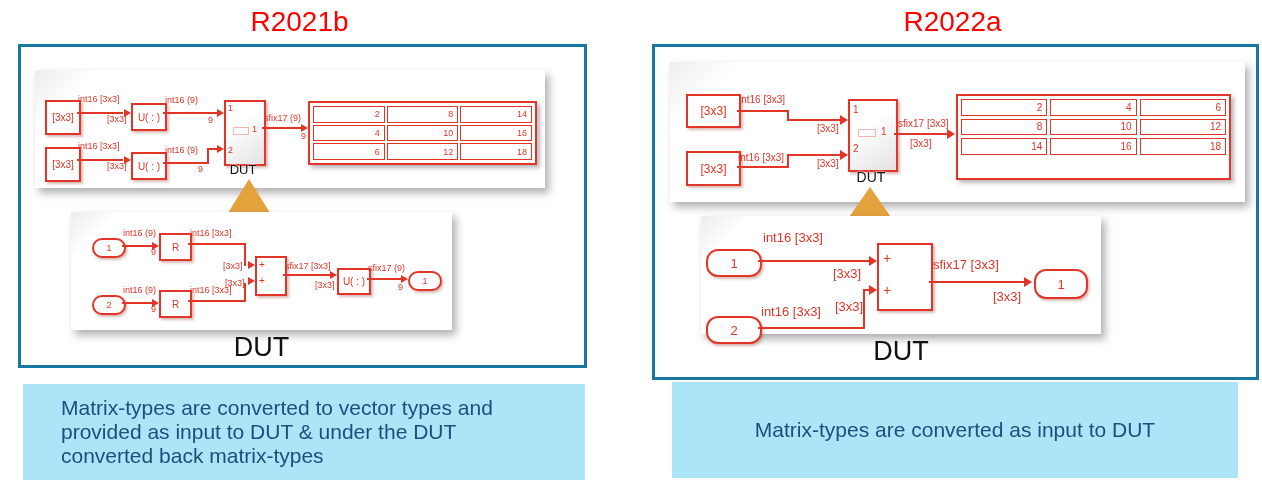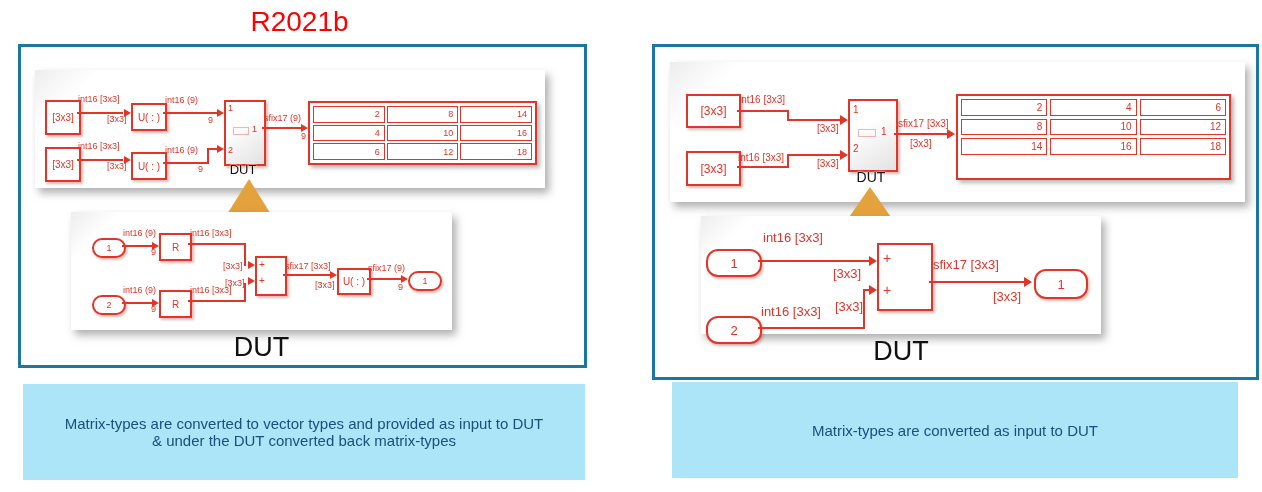--- a/index.html
+++ b/index.html
@@ -34,21 +34,21 @@
           text-shadow:0 0 2px #fff,0 0 2px #fff;}
   .sublbl{position:absolute;text-align:center;color:#111;font-size:27px;}
   .tri{position:absolute;background:var(--orange);
        clip-path:polygon(50% 0,100% 100%,0 100%);}
   .disp{position:absolute;border:2px solid var(--red);background:#fff;
         box-shadow:3px 3px 4px rgba(120,120,120,.5);display:grid;
         grid-template-columns:1fr 1fr 1fr;}
   .cell{border:1.5px solid var(--red);color:var(--red);display:flex;
         align-items:center;justify-content:flex-end;padding-right:4px;}
   .cap{position:absolute;background:var(--cap-bg);color:var(--cap-fg);
-       font-size:15px;text-align:center;display:flex;align-items:center;justify-content:center;}
+       font-size:21px;display:flex;align-items:center;justify-content:center;}
   .ghost{position:absolute;border:1px solid rgba(226,52,39,.35);}
 </style>
 </head>
 <body>
 
 <div id="canvas">
 
   <div class="title" style="left:3px;top:6px;width:563px;">R2021b</div>
   <div class="panel" style="left:3px;top:44px;width:563px;height:318px;"></div>
 
@@ -144,20 +144,21 @@
   <div class="hline" style="left:352px;top:278px;width:34px;"></div>
   <div class="arr-s" style="left:386px;top:275px;"></div>
   <div class="lbl" style="left:353px;top:264px;font-size:9px;">sfix17 (9)</div>
   <div class="lbl" style="left:383px;top:283px;font-size:9px;">9</div>
   <div class="blk pill" style="left:393px;top:271px;width:30px;height:16px;font-size:9px;">1</div>
 
   <div class="sublbl" style="left:56px;top:332px;width:381px;">DUT</div>
 
   <div class="cap" style="left:8px;top:384px;width:562px;height:96px;padding:0 38px;box-sizing:border-box;">Matrix-types are converted to vector types and provided as input to DUT &amp; under the DUT converted back matrix-types</div>
 
+  <div class="title" style="left:637px;top:6px;width:601px;">R2022a</div>
   <div class="panel" style="left:637px;top:44px;width:601px;height:330px;"></div>
 
   <div class="card" style="left:655px;top:62px;width:575px;height:140px;"></div>
 
   <div class="blk" style="left:671px;top:94px;width:51px;height:30px;font-size:12px;">[3x3]</div>
   <div class="lbl" style="left:724px;top:95px;font-size:10px;">int16 [3x3]</div>
   <div class="hline" style="left:722px;top:110px;width:52px;"></div>
   <div class="vline" style="left:772px;top:110px;height:11px;"></div>
   <div class="hline" style="left:772px;top:119px;width:54px;"></div>
   <div class="arr" style="left:825px;top:115px;"></div>

